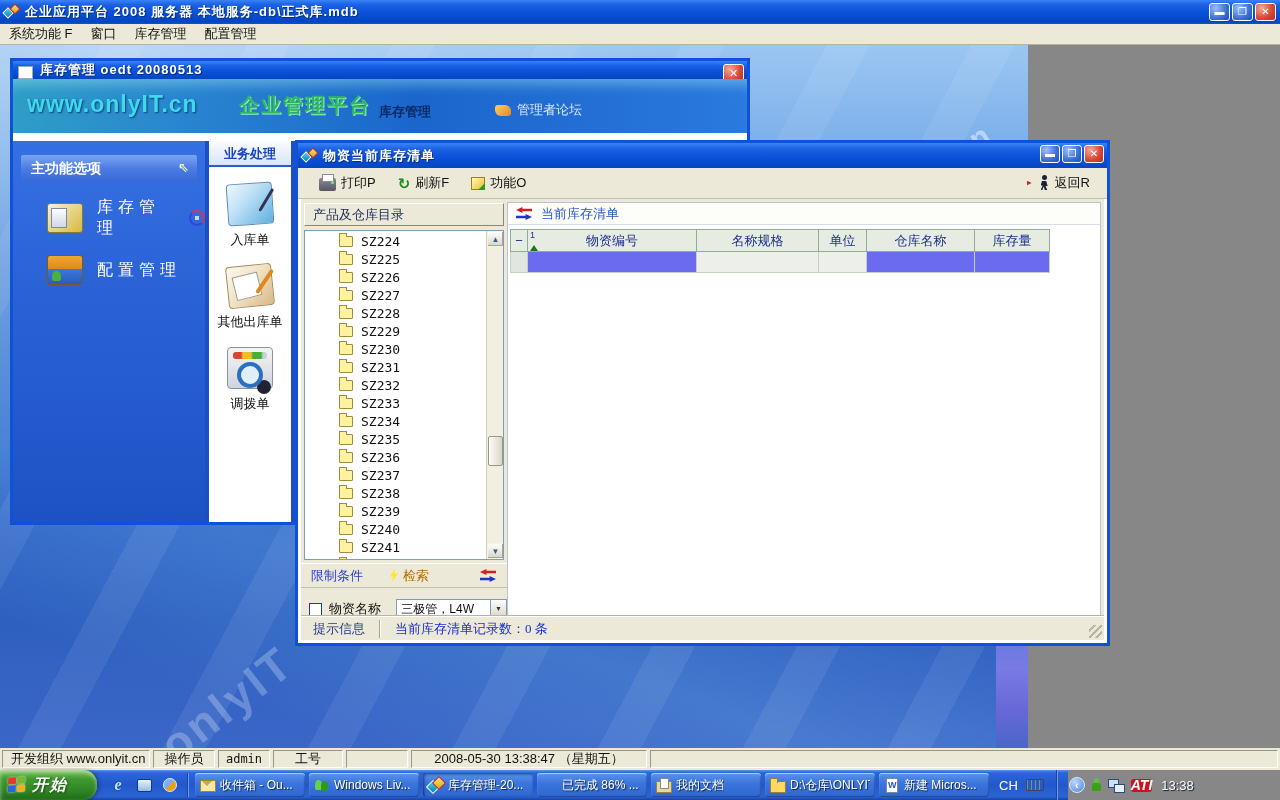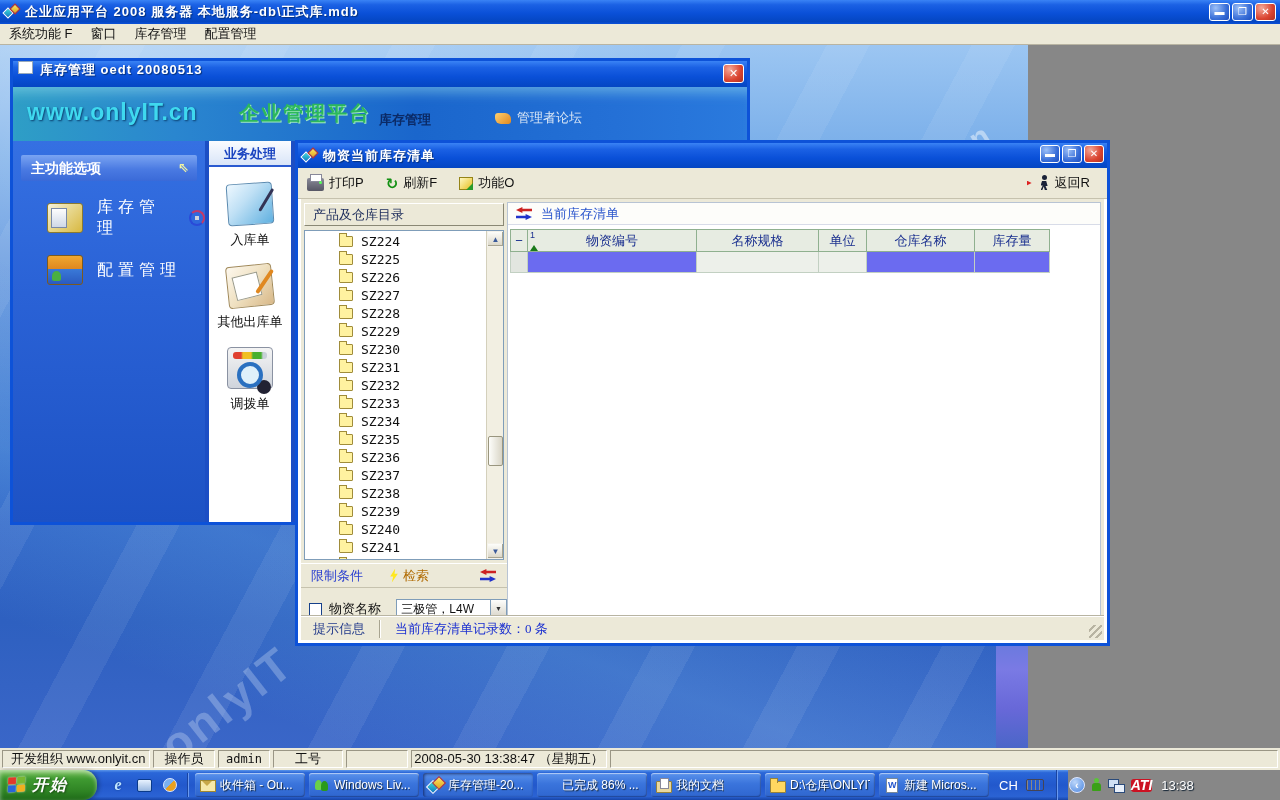--- a/index.html
+++ b/index.html
@@ -38,22 +38,22 @@
   .wm-brand { position:absolute; left:150px; top:632px; transform:rotate(-38deg);
     font-size:46px; font-weight:bold; color:rgba(235,245,255,.28); letter-spacing:3px; }
   .wm-corner { position:absolute; left:955px; top:80px; transform:rotate(-32deg);
     font-size:30px; font-weight:bold; color:rgba(255,255,255,.45); }
   .purple-block { position:absolute; left:996px; top:572px; width:32px; height:131px;
     background:linear-gradient(180deg,#5a7ad8 0%,#7a7ae4 40%,#6868d8 70%,#4a66c8 100%); }
 
   
   .iw { position:absolute; left:10px; top:13px; width:740px; height:467px;
     border:3px solid #0d52d8; background:#fff; }
-  .iw-titlebar { height:26px; background:linear-gradient(180deg,#3a83f5 0%,#1b61e4 25%,#0a50d8 60%,#0446c2 100%);
-    display:flex; align-items:flex-start; position:relative; color:#fff; }
+  .iw-titlebar { height:18px; background:linear-gradient(180deg,#3a83f5 0%,#1b61e4 25%,#0a50d8 60%,#0446c2 100%);
+    display:flex; align-items:flex-end; position:relative; color:#fff; }
   .iw-doc-icon { width:15px; height:13px; background:#fff; border:1px solid #9ab; margin:0 7px 0 5px; }
   .iw-title { font-size:13px; font-weight:bold; text-shadow:1px 1px 1px #04307c; letter-spacing:1px; }
   .iw-close { position:absolute; right:3px; top:3px; width:21px; height:19px; border-radius:3px;
     border:1px solid #fff; background:radial-gradient(circle at 30% 25%,#f4a898,#da4430 60%,#b03020);
     color:#fff; font-size:11px; line-height:17px; text-align:center; font-weight:bold; }
   .iw-banner { height:54px; position:relative;
     background:linear-gradient(90deg,#2e9ec6 0%,#2a86cf 22%,#1a66cc 55%,#2470d6 82%,#2a7ade 100%);
     box-shadow:inset 0 14px 12px -8px rgba(160,230,240,.45); }
   .bn-site { position:absolute; left:14px; top:12px; font-size:23px; font-weight:bold; color:#3fd9ef;
     text-shadow:1px 1px 2px #0a4070; letter-spacing:1px; }
@@ -104,21 +104,21 @@
 
   
   .dlg { position:absolute; left:295px; top:95px; width:815px; height:506px;
     border:3px solid #0d52d8; background:#ffffff; }
   .dlg-titlebar { height:25px; background:linear-gradient(180deg,#3a83f5 0%,#1b61e4 25%,#0a50d8 60%,#0446c2 100%);
     display:flex; align-items:center; position:relative; color:#fff; }
   .dlg-title { font-size:13px; font-weight:bold; text-shadow:1px 1px 1px #04307c; letter-spacing:1px; }
   .dlg-btns { position:absolute; right:3px; top:2px; display:flex; gap:2px; }
   .dlg-btns .wbtn { width:20px; height:18px; }
   .toolbar { height:31px; background:#ece9d8; border-bottom:1px solid #c6c2ae; display:flex; align-items:center;
-    padding:0 0; gap:4px; position:relative; }
+    padding:0 12px; gap:4px; position:relative; }
   .tbtn { display:inline-flex; align-items:center; gap:5px; padding:3px 8px; font-size:13px; color:#111; border:1px solid transparent; }
   .tb-right { position:absolute; right:8px; }
   .ico-print { width:17px; height:13px; position:relative; background:linear-gradient(#8a8a98,#565664);
     border-radius:2px; margin-top:3px; }
   .ico-print::before { content:""; position:absolute; left:3px; top:-4px; width:10px; height:6px; background:#fff; border:1px solid #889; }
   .ico-print::after { content:""; position:absolute; right:2px; top:3px; width:3px; height:3px; background:#5aff5a; border-radius:50%; }
   .ico-refresh { color:#149114; font-size:15px; font-weight:bold; line-height:13px; }
   .ico-fn { width:14px; height:13px; background:linear-gradient(135deg,#fff8c0,#e8c020); border:1px solid #958418; position:relative; }
   .ico-fn::after { content:""; position:absolute; right:-1px; bottom:-1px; width:0; height:0;
     border-left:7px solid transparent; border-bottom:7px solid #2a9a2a; }
@@ -198,21 +198,21 @@
   .grip { position:absolute; right:2px; bottom:2px; width:13px; height:13px;
     background:repeating-linear-gradient(135deg,transparent 0 3px,#b8b4a2 3px 5px); }
 
   
   .statusbar { position:absolute; left:0; top:748px; width:1280px; height:22px; background:#ece9d8;
     display:flex; align-items:center; padding:0 2px; gap:3px; }
   .sb-cell { height:18px; border:1px solid; border-color:#9a9685 #fff #fff #9a9685; font-size:13px;
     color:#111; display:flex; align-items:center; padding:0 8px; white-space:nowrap; overflow:hidden; }
   .sb0 { width:148px; } .sb1 { width:62px; justify-content:center; } .sb2 { width:52px; justify-content:center; font-family:"DejaVu Sans Mono",monospace; font-size:12px; }
   .sb3 { width:70px; justify-content:center; } .sb4 { width:62px; }
-  .sb5 { width:196px; justify-content:center; } .sb6 { flex:1; }
+  .sb5 { width:236px; justify-content:center; } .sb6 { flex:1; }
 
   
   .taskbar { position:absolute; left:0; top:770px; width:1068px; height:30px;
     background:linear-gradient(180deg,#5a95ea 0%,#2a66d8 9%,#2258cc 50%,#2b63d4 88%,#1745a8 100%);
     display:flex; align-items:center; }
   .startbtn { width:97px; height:30px; border-radius:0 14px 14px 0;
     background:linear-gradient(180deg,#7ec45f 0%,#3f9a31 30%,#2f8424 70%,#1e6a18 100%);
     box-shadow:inset 0 2px 4px rgba(255,255,255,.5), 2px 0 4px rgba(0,0,0,.3);
     display:flex; align-items:center; gap:6px; padding-left:8px; flex:0 0 auto; }
   .flag { width:18px; height:16px; position:relative; transform:skewX(-6deg) rotate(-4deg); }

